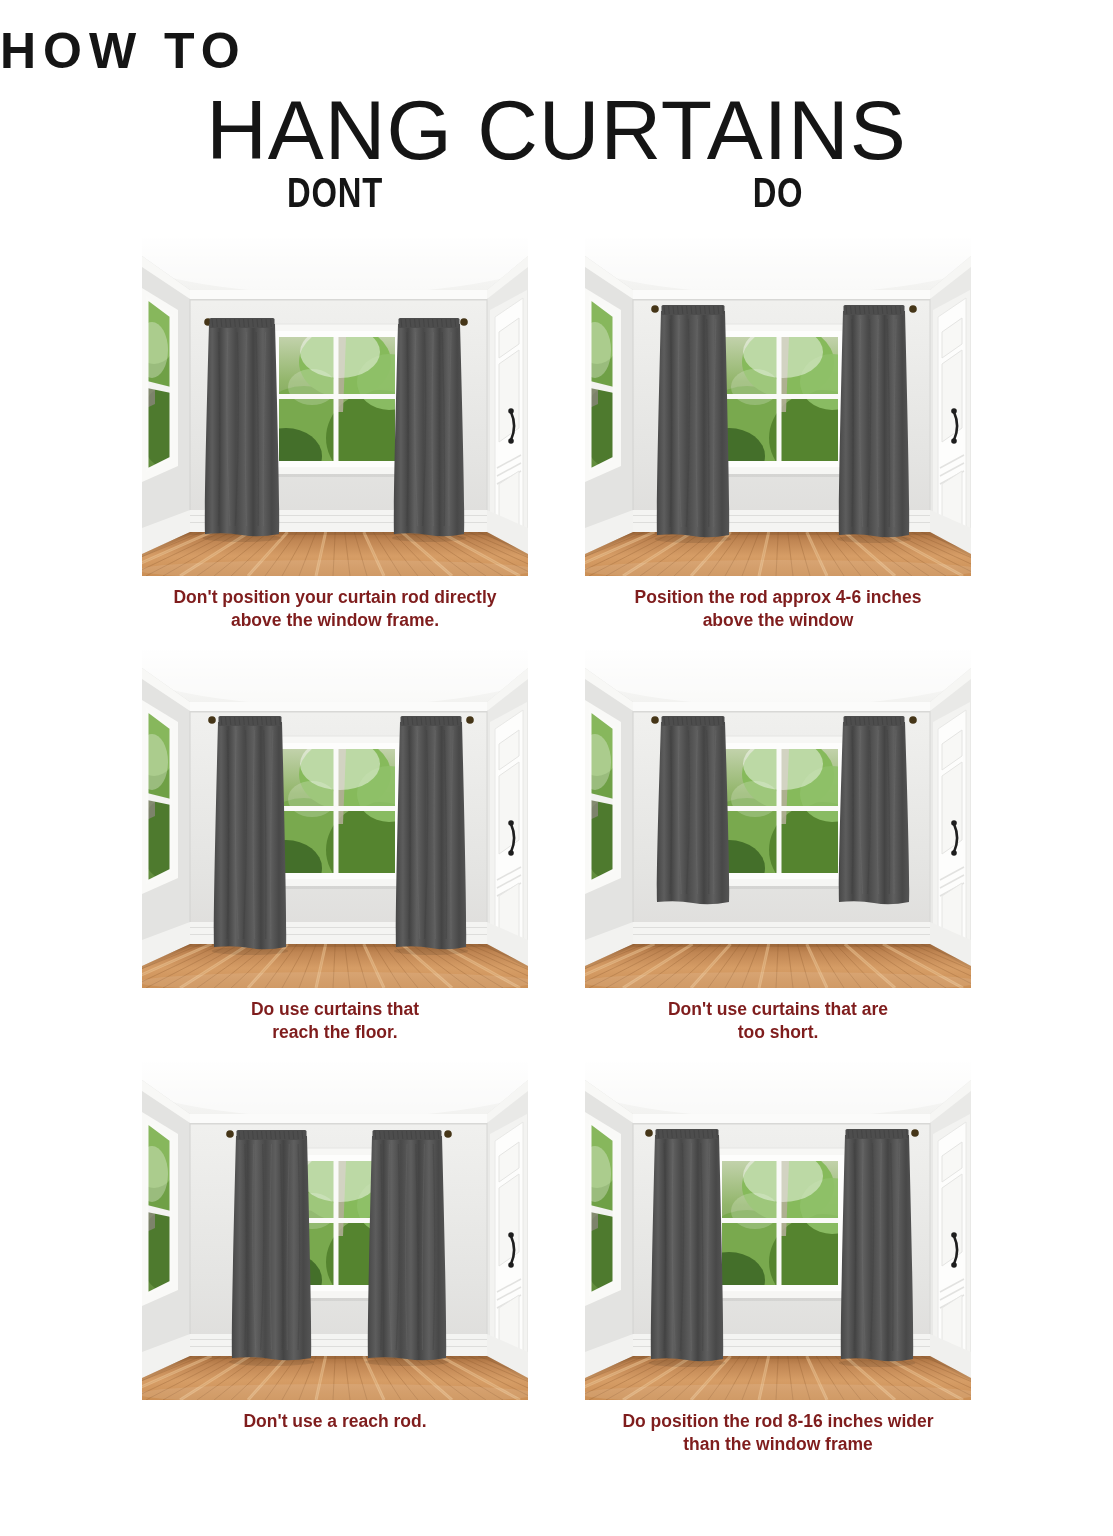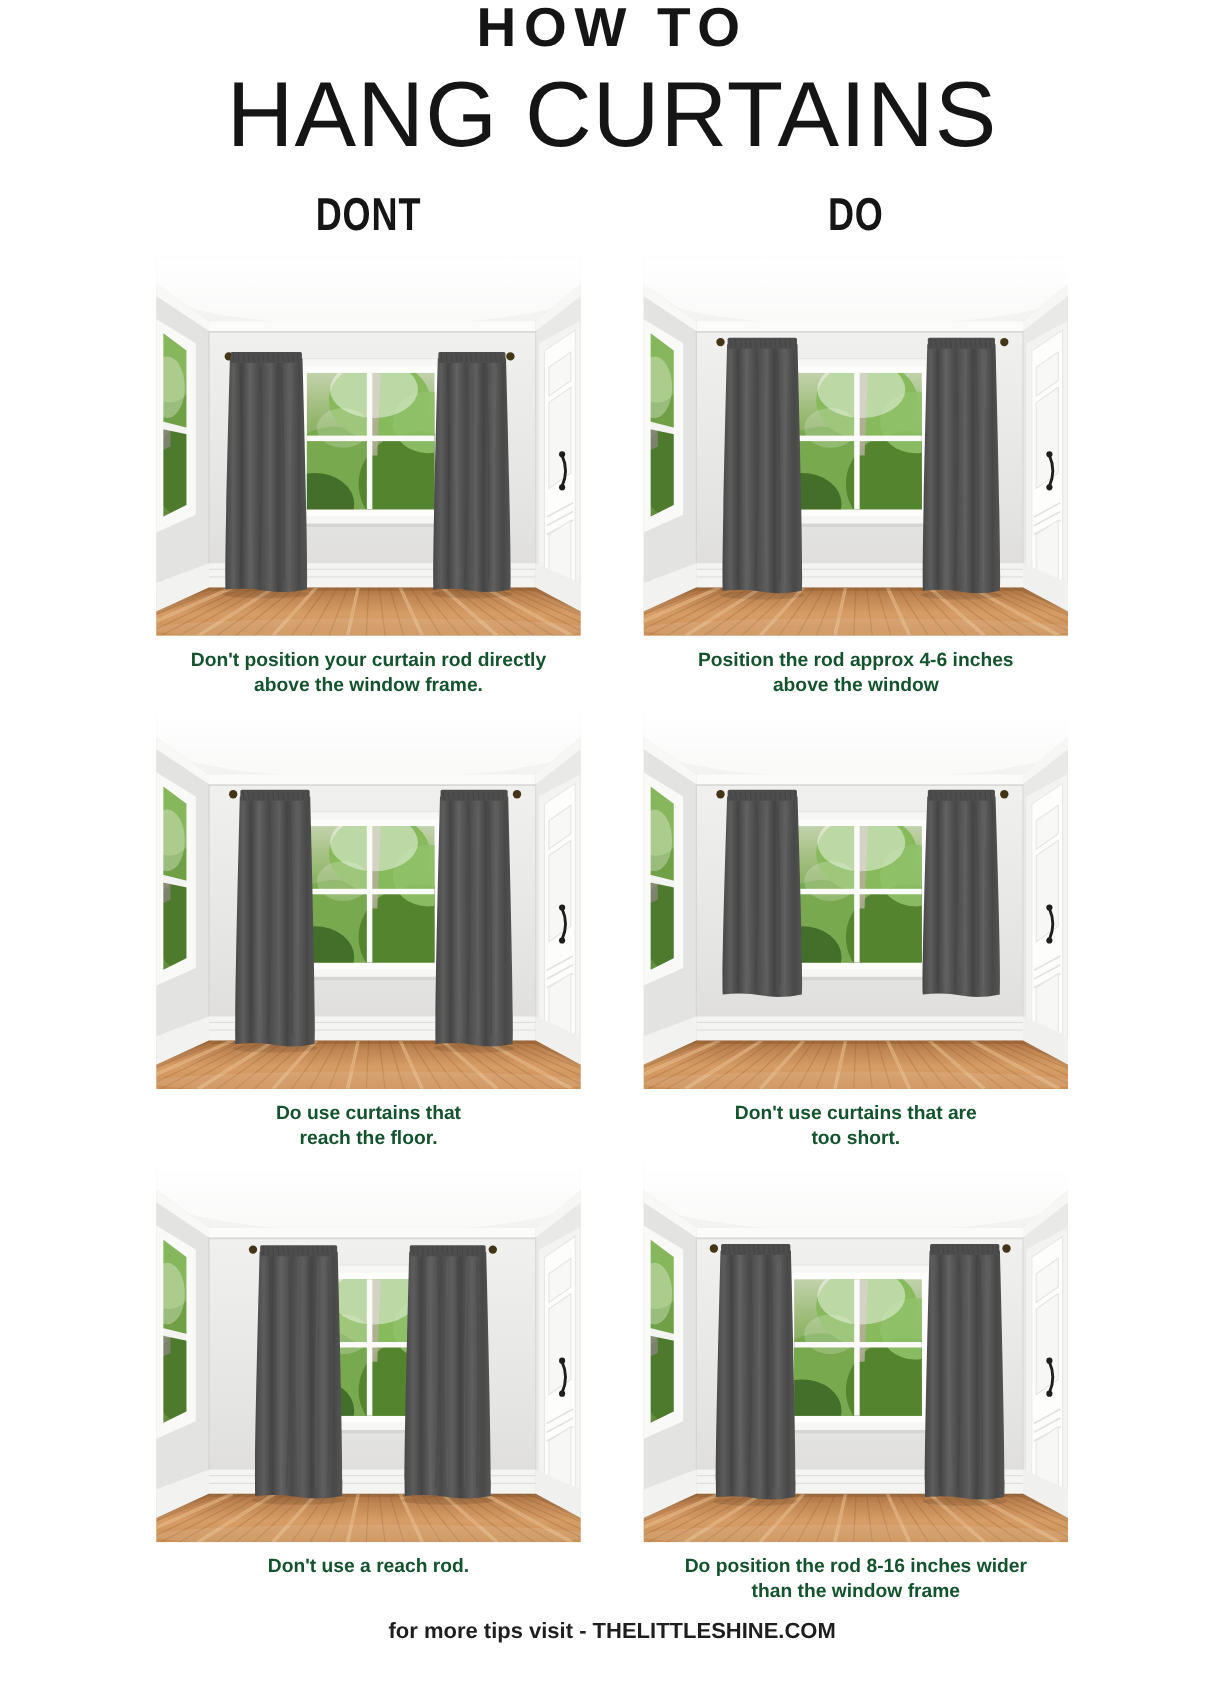--- a/index.html
+++ b/index.html
@@ -4,40 +4,40 @@
 <style>
   html,body{margin:0;padding:0;}
   body{
     width:1113px;height:1536px;
     background:#ffffff;
     font-family:"Liberation Sans", sans-serif;
     color:#151515;
     overflow:hidden;
   }
   .title-small{
-    text-align:center;
+    text-align:left;
+    margin-top:26px;
     font-size:50px;
     font-weight:bold;
     letter-spacing:7px;
     line-height:1;
   }
   .title-big{
     text-align:center;
     margin-top:12px;
     font-size:84px;
     font-weight:normal;
     letter-spacing:1px;
     line-height:1;
   }
   .col-headers{
     display:grid;
     grid-template-columns:386px 386px;
     column-gap:57px;
     justify-content:center;
-    margin-top:28px;
   }
   .col-header{
     text-align:center;
     font-size:42px;
     font-weight:bold;
     line-height:1;
     transform:scaleX(.78);
     letter-spacing:1px;
   }
   .grid{
@@ -51,21 +51,21 @@
   figure svg{display:block;width:386px;height:344px;}
   figcaption{
     box-sizing:border-box;
     min-height:68px;
     padding-top:10px;
     text-align:center;
     font-size:17.5px;
     font-weight:bold;
     line-height:1.32;
     white-space:pre-line;
-    color:#14532d;
+    color:#7f1d1d;
   }
   .footer{
     text-align:center;
     margin-top:2px;
     font-size:20px;
     font-weight:bold;
     color:#1e1e1e;
   }
 </style>
 </head>
@@ -1294,14 +1294,13 @@
           <line x1="303.5" y1="74" x2="304.3" y2="82" stroke="#383838" stroke-opacity="0.5" stroke-width="0.8"></line>
           <line x1="308" y1="74" x2="308.8" y2="82" stroke="#383838" stroke-opacity="0.5" stroke-width="0.8"></line>
           <line x1="312.5" y1="74" x2="313.3" y2="82" stroke="#383838" stroke-opacity="0.5" stroke-width="0.8"></line>
           <line x1="317" y1="74" x2="317.8" y2="82" stroke="#383838" stroke-opacity="0.5" stroke-width="0.8"></line>
           <line x1="321.5" y1="74" x2="322.3" y2="82" stroke="#383838" stroke-opacity="0.5" stroke-width="0.8"></line>
         </svg>
         <figcaption>Do position the rod 8-16 inches wider
 than the window frame</figcaption>
       </figure>
     </div>
-  <div class="footer">for more tips visit - THELITTLESHINE.COM</div>
 </div>
 
 </body></html>

